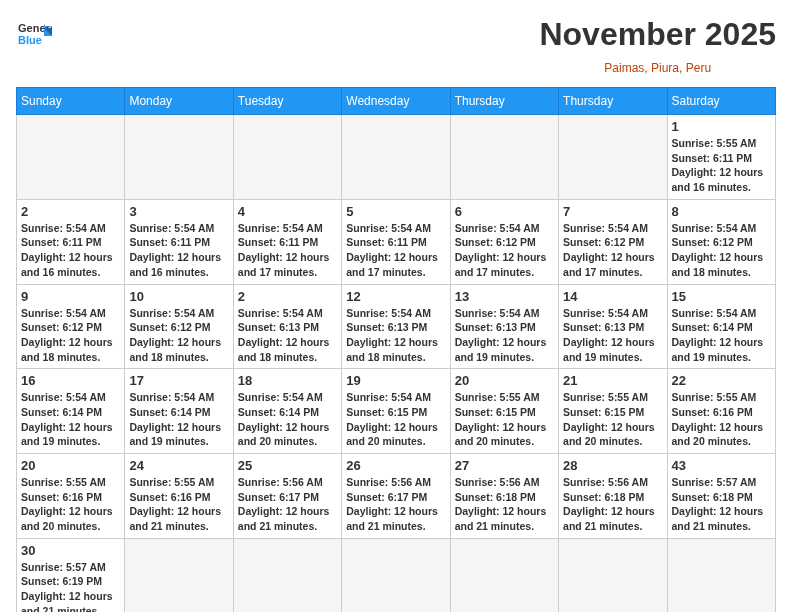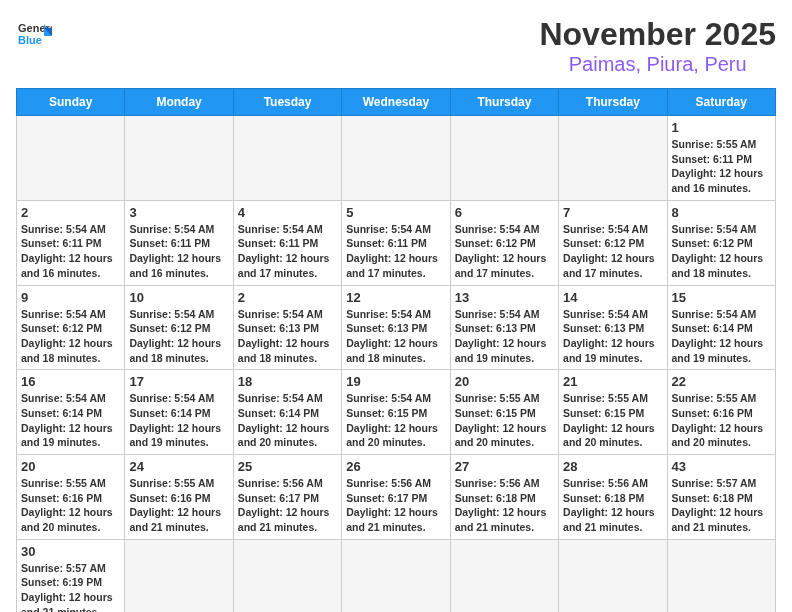--- a/index.html
+++ b/index.html
@@ -25,35 +25,36 @@
       width: 36px;
       height: 36px;
     }
     .title-block { text-align: center; }
     .month-title {
       font-size: 32px;
       font-weight: bold;
       color: #333;
     }
     .location {
-      font-size: 20px;
-      color: #8b5cf6;
+      font-size: 12px;
+      color: #c2410c;
+      margin-top: 8px;
     }
     .calendar {
       width: 100%;
       border-collapse: collapse;
       font-size: 11px;
     }
     .calendar th {
       background: #2196F3;
       color: #fff;
       padding: 6px 4px;
-      text-align: center;
+      text-align: left;
       font-size: 12px;
-      font-weight: bold;
+      font-weight: normal;
       border: 1px solid #1a7fd4;
     }
     .calendar td {
       border: 1px solid #ccc;
       vertical-align: top;
       padding: 4px;
       width: calc(100%/7);
       min-height: 70px;
       background: #fff;
     }

